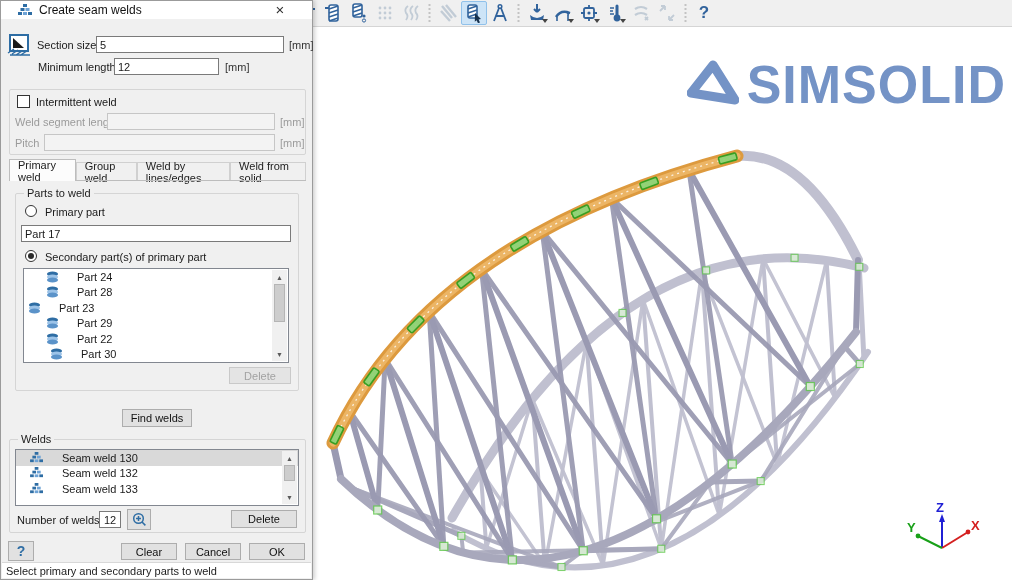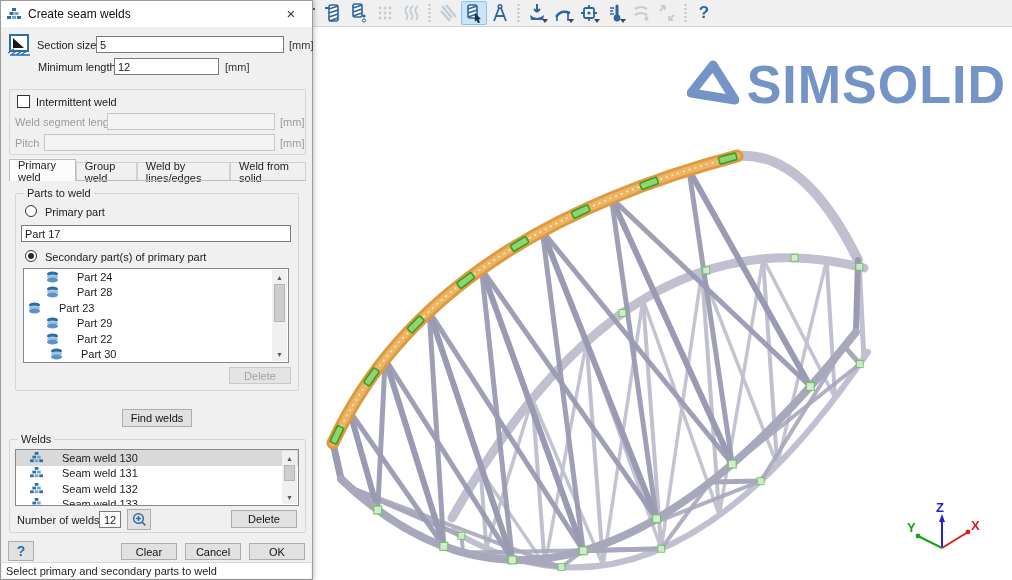--- a/index.html
+++ b/index.html
@@ -26,22 +26,22 @@
 
   
   #viewport { position:absolute; left:313px; top:27px; width:699px; height:553px; background:#ffffff; }
   #bridge { position:absolute; left:0; top:0; }
   #triad { position:absolute; right:30px; bottom:18px; }
   .triad-label { font-size:13px; font-weight:bold; }
 
   
   #dialog { position:absolute; left:0; top:0; width:313px; height:580px; background:#f0f0f0;
     border:1px solid #9b9b9b; box-shadow:2px 0 4px rgba(0,0,0,.18); }
-  #dlg-title { position:absolute; left:0; top:0; width:100%; height:26px; background:#ffffff;
-    display:flex; align-items:center; padding:0 6px; gap:6px; }
+  #dlg-title { position:absolute; left:0; top:0; width:100%; height:18px; background:#ffffff;
+    display:flex; align-items:center; padding:0 17px; gap:6px; }
   #dlg-title .t { font-size:12px; color:#111; flex:1; }
   #dlg-close { width:30px; height:22px; text-align:center; font-size:15px; color:#333; line-height:22px; }
 
   .lbl { color:#1a1a1a; }
   .lbl-dis { color:#9b9b9b; }
   .unit { color:#333; }
   .tbox { background:#fff; border:1px solid #7a7a7a; height:17px; font-size:11px; padding:0 3px;
     font-family:"Liberation Sans",sans-serif; display:flex; align-items:center; }
   .tbox-dis { background:#f3f3f3; border:1px solid #c6c6c6; }
   .btn { background:#e1e1e1; border:1px solid #adadad; font-size:11px; color:#111;
@@ -465,50 +465,35 @@
             <g fill="#2e6da4">
               <rect x="5" y="0" width="4" height="3"></rect>
               <rect x="2.5" y="4" width="4" height="3"></rect>
               <rect x="7.5" y="4" width="4" height="3" fill="#6ea3d6"></rect>
               <rect x="0" y="8" width="4" height="3"></rect>
               <rect x="5" y="8" width="4" height="3" fill="#6ea3d6"></rect>
               <rect x="10" y="8" width="4" height="3"></rect>
             </g>
           </svg>
         </span>
-      <span>Seam weld 131</span>
+      <span>Seam weld 132</span>
     </div>
     <div class="lrow" style="padding-left:14px">
       <span class="weld-ico">
           <svg width="14" height="12" viewBox="0 0 15 13">
             <g fill="#2e6da4">
               <rect x="5" y="0" width="4" height="3"></rect>
               <rect x="2.5" y="4" width="4" height="3"></rect>
               <rect x="7.5" y="4" width="4" height="3" fill="#6ea3d6"></rect>
               <rect x="0" y="8" width="4" height="3"></rect>
               <rect x="5" y="8" width="4" height="3" fill="#6ea3d6"></rect>
               <rect x="10" y="8" width="4" height="3"></rect>
             </g>
           </svg>
         </span>
-      <span>Seam weld 132</span>
-    </div>
-    <div class="lrow" style="padding-left:14px">
-      <span class="weld-ico">
-          <svg width="14" height="12" viewBox="0 0 15 13">
-            <g fill="#2e6da4">
-              <rect x="5" y="0" width="4" height="3"></rect>
-              <rect x="2.5" y="4" width="4" height="3"></rect>
-              <rect x="7.5" y="4" width="4" height="3" fill="#6ea3d6"></rect>
-              <rect x="0" y="8" width="4" height="3"></rect>
-              <rect x="5" y="8" width="4" height="3" fill="#6ea3d6"></rect>
-              <rect x="10" y="8" width="4" height="3"></rect>
-            </g>
-          </svg>
-        </span>
       <span>Seam weld 133</span>
     </div>
     <div class="scroll">
       <div class="sc-btn">▲</div>
       <div class="sc-thumb" style="height:16px"></div>
       <div class="sc-btn" style="margin-top:auto">▼</div>
     </div>
   </div>
   <span class="abs lbl" style="left:16px; top:513px">Number of welds</span>
   <div class="abs tbox" style="left:98px; top:510px; width:22px; justify-content:center">12</div>

